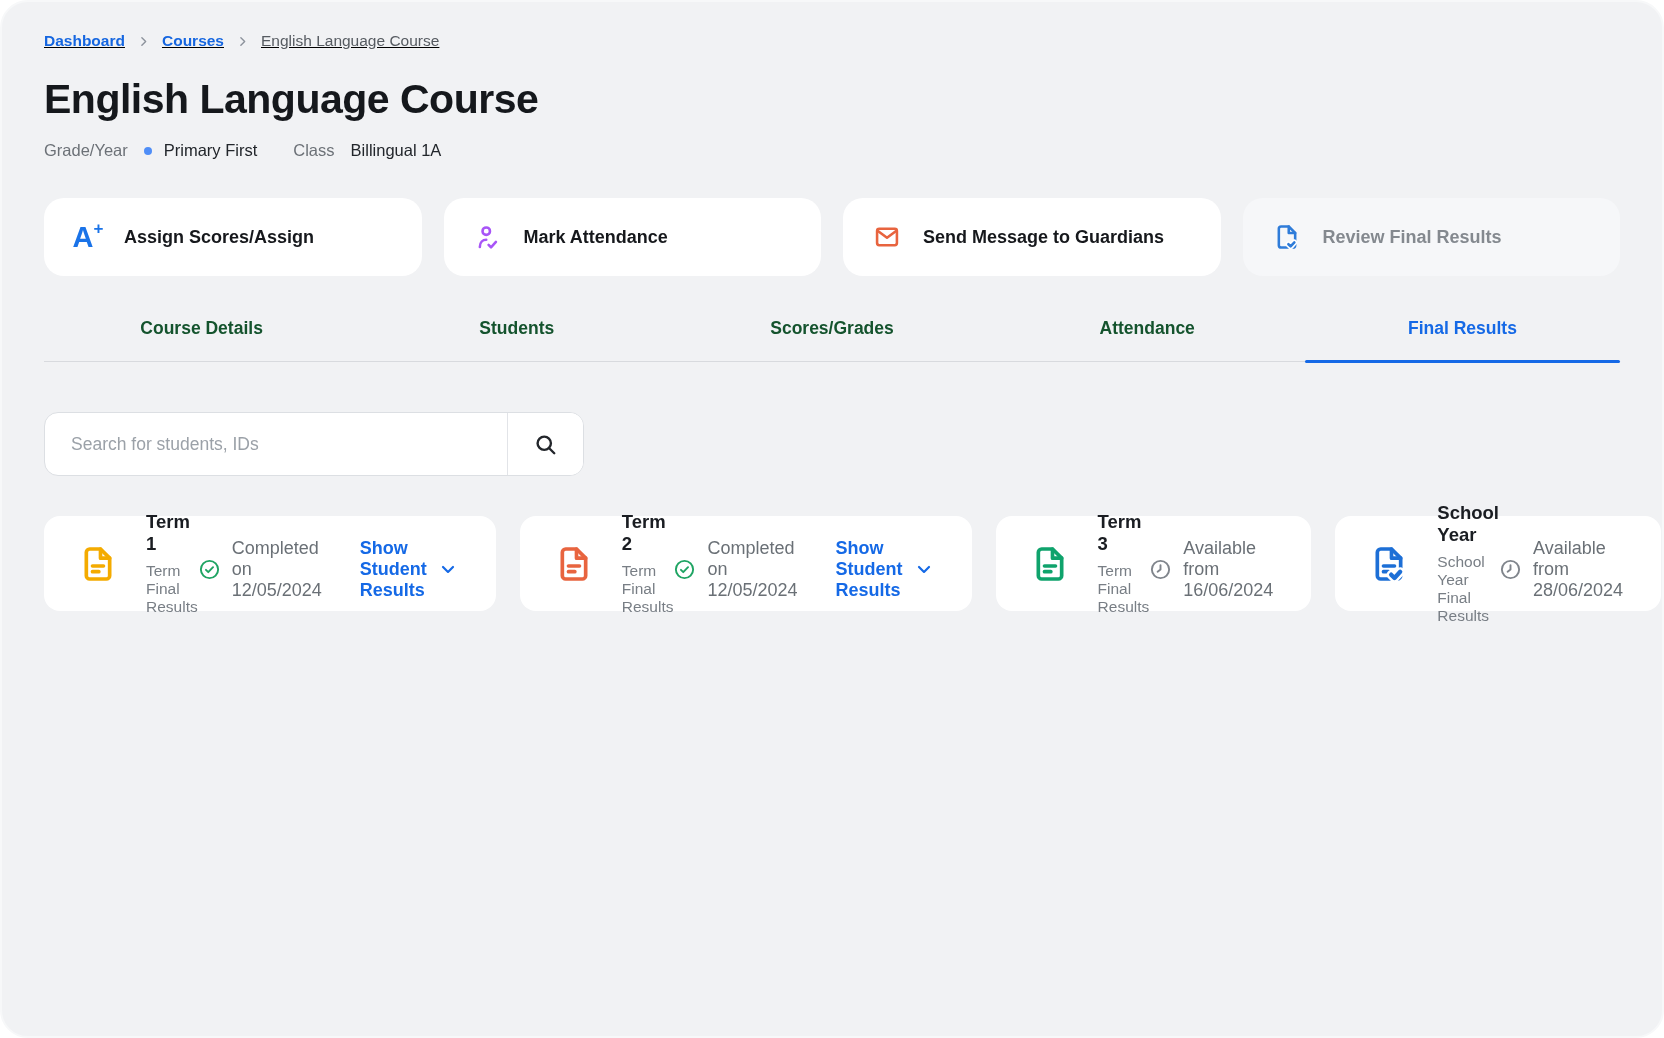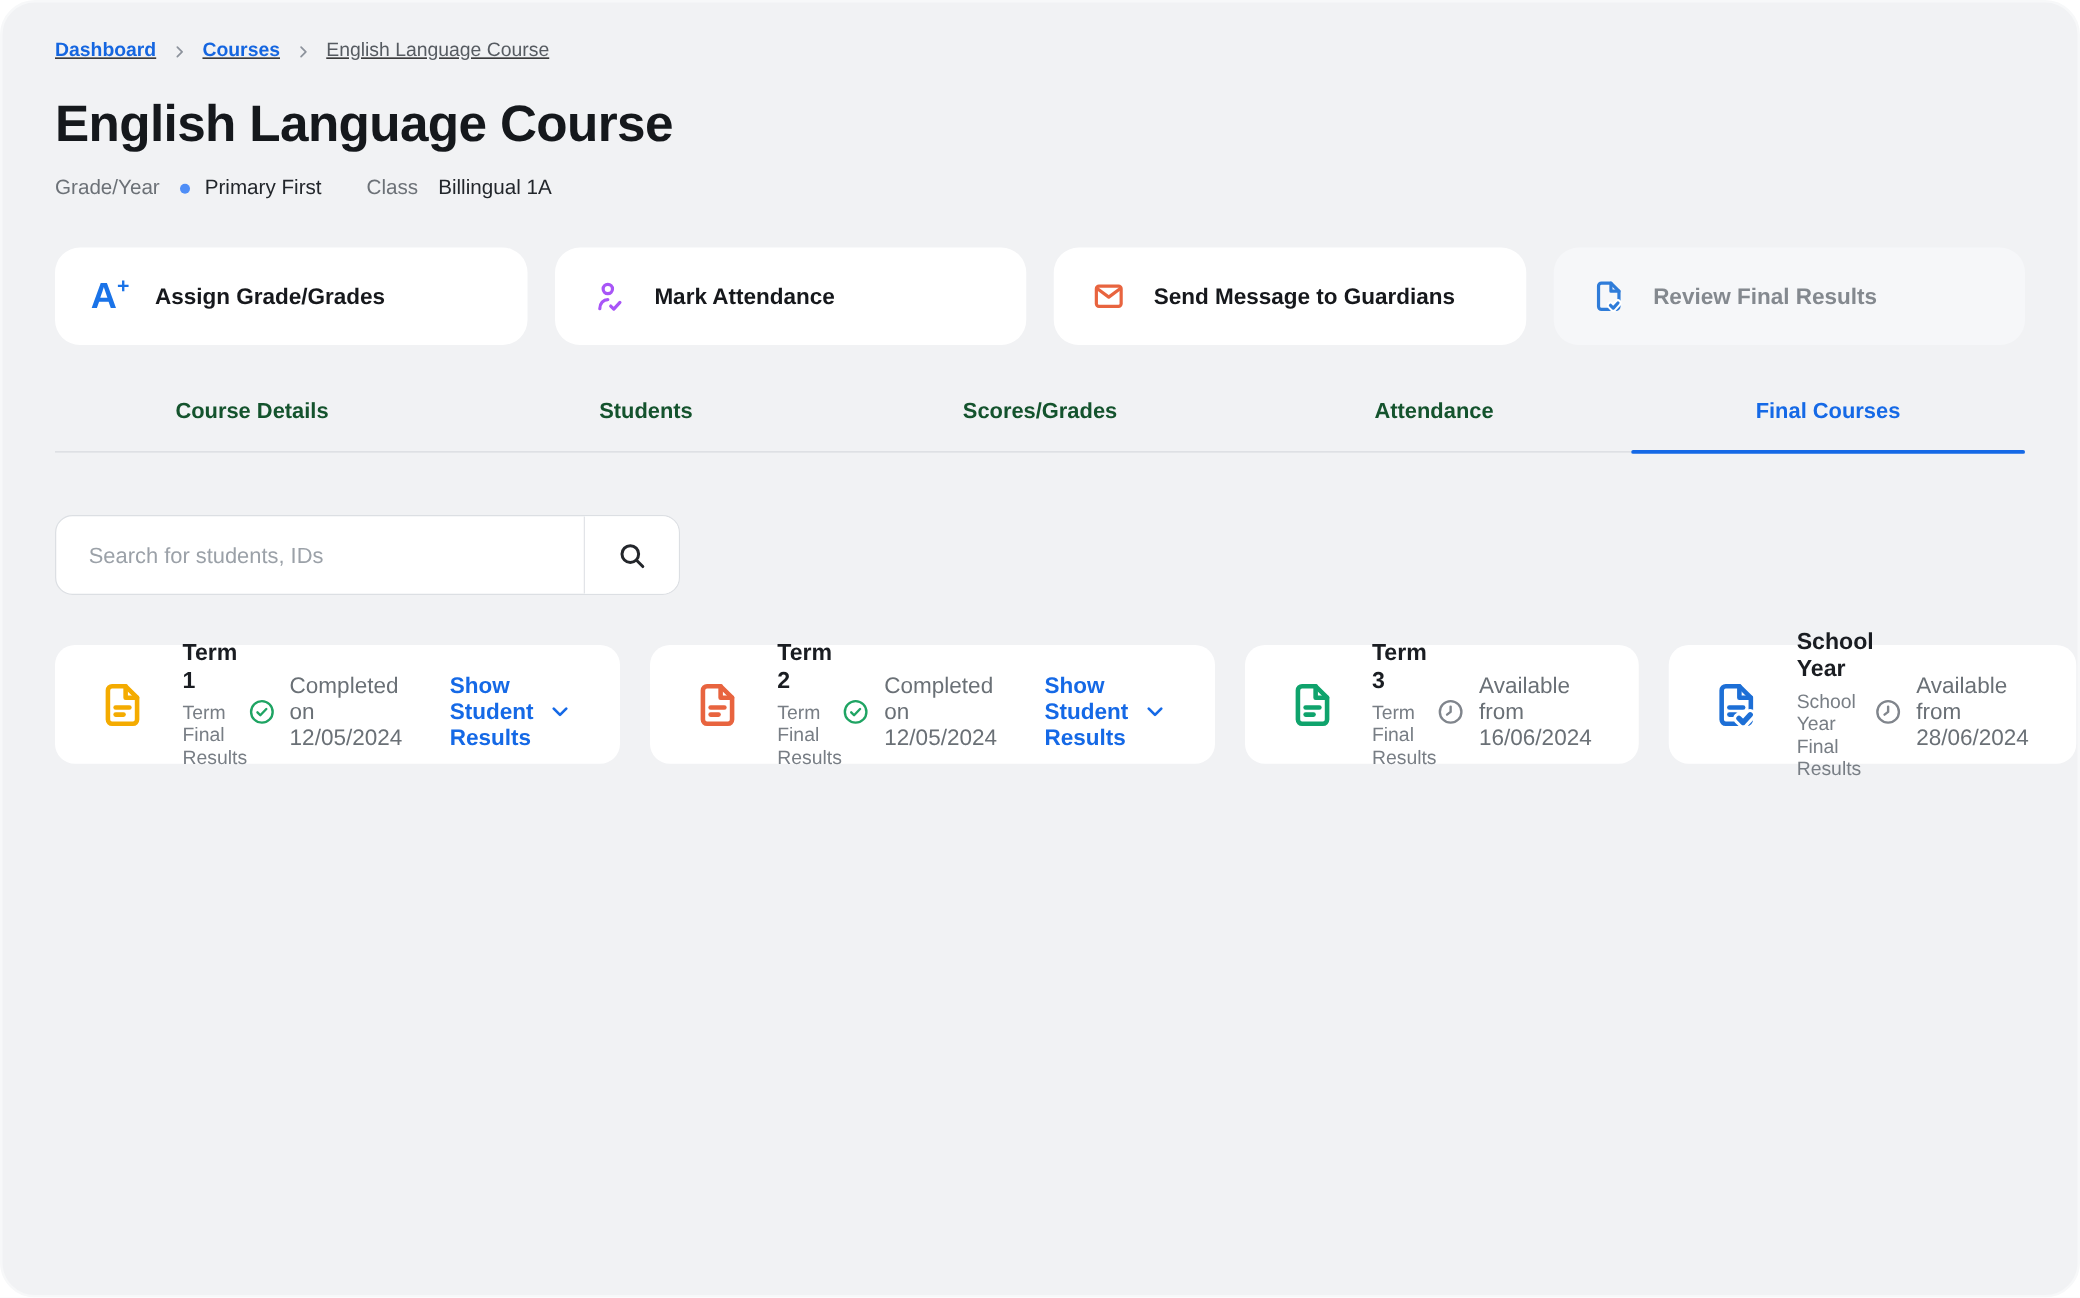--- a/index.html
+++ b/index.html
@@ -45,21 +45,21 @@
     flex:1; text-align:center; padding-bottom:22px; font-size:17.5px; font-weight:700;
     color:#14532d; cursor:pointer; position:relative;
   }
   .tab.active { color:#1569e6; font-weight:600; }
   .tab.active::after {
     content:""; position:absolute; left:0; right:0; bottom:-1.5px; height:3px;
     background:#1569e6; border-radius:2px;
   }
 
   
-  .search-wrap { margin-top:50px; display:flex; width:500px; height:64px;
+  .search-wrap { margin-top:50px; display:flex; width:540px; height:64px;
     background:#ffffff; border:1px solid #dcdfe3; border-radius:14px; overflow:hidden; }
   .search-input { flex:1; border:none; outline:none; padding:0 26px; font-size:17.5px;
     font-family:inherit; color:#2a2e33; background:transparent; }
   .search-input::placeholder { color:#9ba1a8; }
   .search-btn { width:76px; border:none; background:#ffffff; border-left:1px solid #e2e4e8;
     display:flex; align-items:center; justify-content:center; cursor:pointer; }
   .search-btn svg { width:25px; height:25px; display:block; }
 
   
   .cards { margin-top:40px; display:flex; flex-direction:row; gap:24px; }
@@ -107,21 +107,21 @@
     <span class="meta-gap"></span>
     <span class="meta-label">Class</span>
     <span class="meta-value class-value">Billingual 1A</span>
   </div>
 
   <div class="actions">
     <button class="action-btn">
       <span class="ic">
           <span class="aplus">A<sup>+</sup></span>
         </span>
-      <span>Assign Grade/Grades</span>
+      <span>Assign Scores/Assign</span>
     </button>
     <button class="action-btn">
       <span class="ic ic-purple">
         <svg viewBox="0 0 24 24" fill="none" stroke="currentColor" stroke-width="2.2" stroke-linecap="round" stroke-linejoin="round">
           <circle cx="10.5" cy="7" r="3.2"></circle>
           <path d="M5 20.5c0-3.8 2.5-6.2 5.5-6.2"></path>
           <path d="M12.5 18.7l2.1 2.1 4.2-4.6"></path>
         </svg>
       </span>
       <span>Mark Attendance</span>
@@ -146,21 +146,21 @@
       </span>
       <span>Review Final Results</span>
     </button>
   </div>
 
   <div class="tabs">
     <div class="tab">Course Details</div>
     <div class="tab">Students</div>
     <div class="tab">Scores/Grades</div>
     <div class="tab">Attendance</div>
-    <div class="tab active">Final Courses</div>
+    <div class="tab active">Final Results</div>
   </div>
 
   <div class="search-wrap">
     <input class="search-input" type="text" placeholder="Search for students, IDs" style="">
     <button class="search-btn">
       <span>
         <svg viewBox="0 0 24 24" fill="none" stroke="#23262b" stroke-width="2.3" stroke-linecap="round">
           <circle cx="10.8" cy="10.8" r="6.4"></circle>
             <path d="M15.6 15.6L20.4 20.4"></path>
         </svg>

